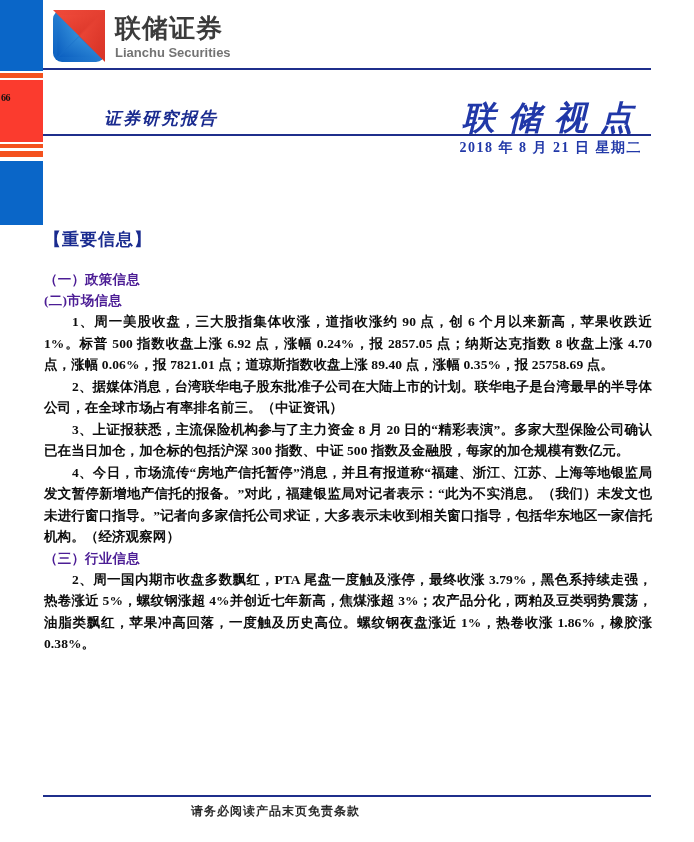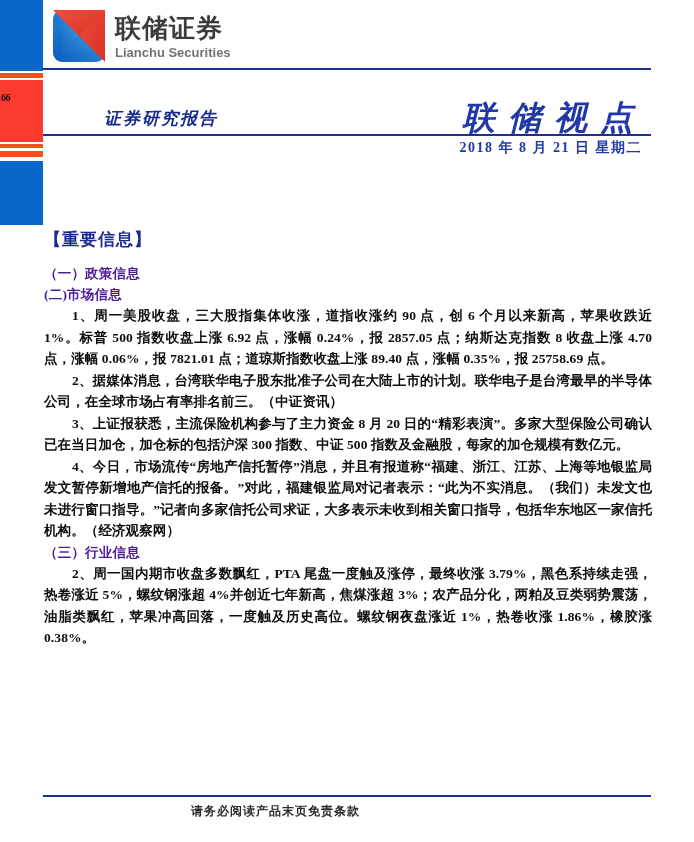--- a/index.html
+++ b/index.html
@@ -157,21 +157,21 @@
     left: 44px;
     top: 228px;
     width: 608px;
   }
   #section-heading {
     font-family: "Liberation Serif", "DejaVu Serif", serif;
     font-size: 17px;
     font-weight: bold;
     color: #1a2b8f;
     letter-spacing: 1px;
-    margin-bottom: 12px;
+    margin-bottom: 18px;
   }
   .sub-heading {
     font-family: "Liberation Serif", "DejaVu Serif", serif;
     font-size: 13.5px;
     font-weight: bold;
     color: #4c1d95;
     line-height: 21px;
     letter-spacing: 0.2px;
   }
   .para {

